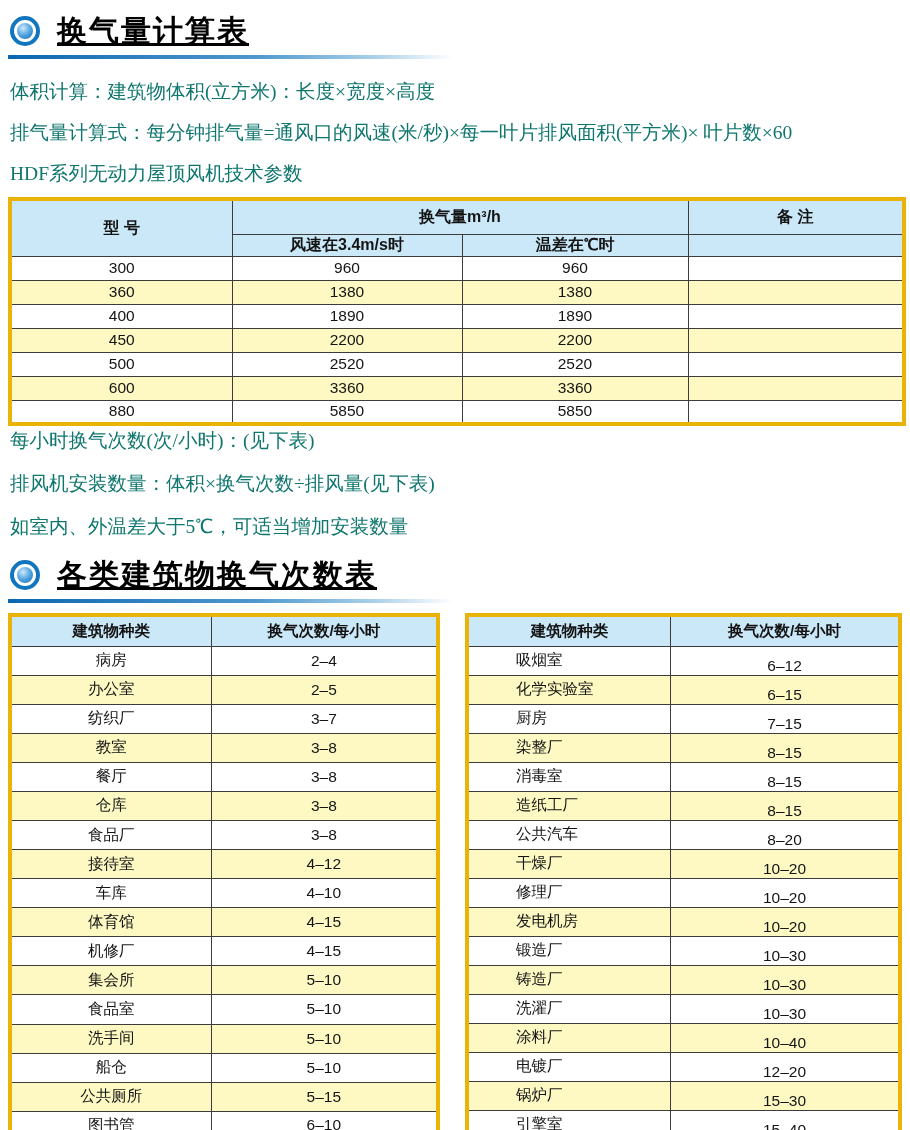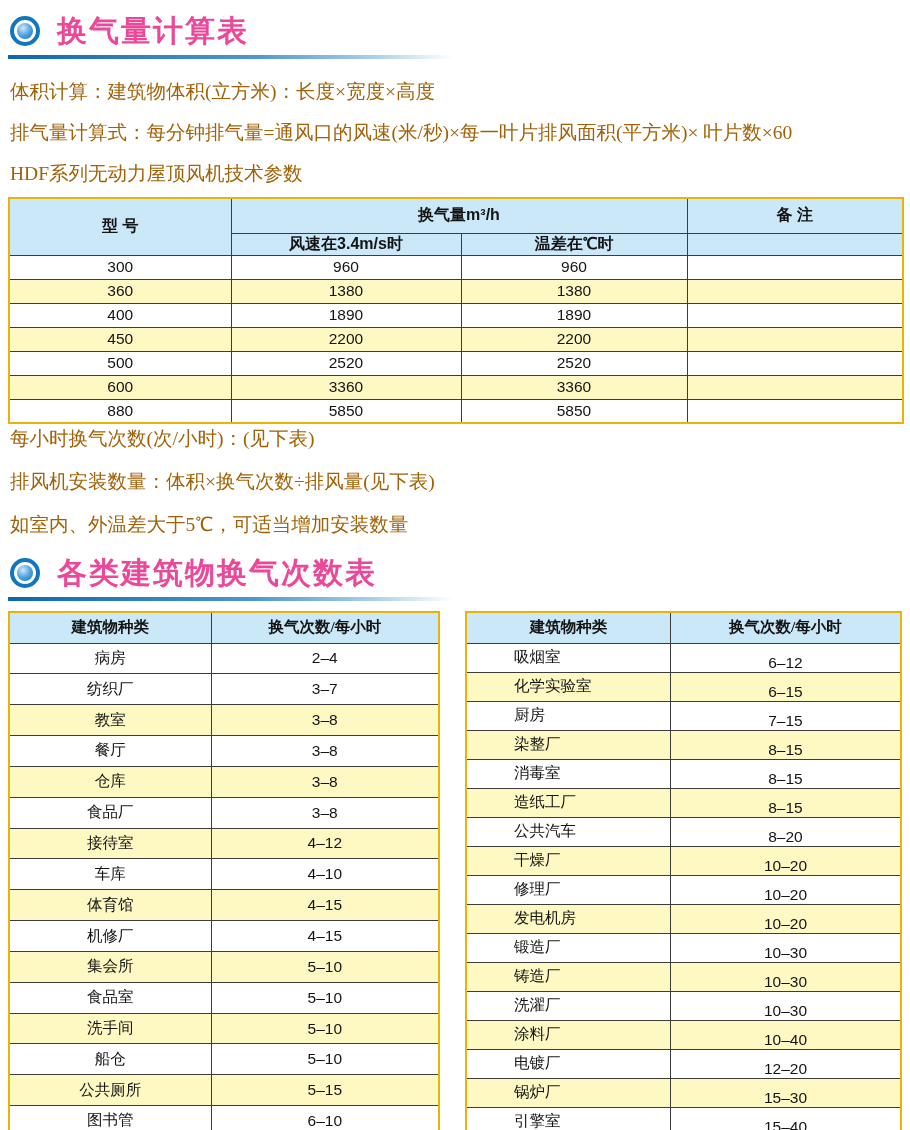--- a/index.html
+++ b/index.html
@@ -20,67 +20,68 @@
     width:30px; height:30px; border-radius:50%;
     border:4px solid #1176bd;
     display:flex; align-items:center; justify-content:center;
     flex:0 0 auto;
   }
   .bullseye-core {
     width:16px; height:16px; border-radius:50%;
     background:radial-gradient(circle at 38% 32%, #cfe9ff 0%, #5aa9e2 45%, #0d6cb5 100%);
   }
   .sec-title {
-    font-size:30px; font-weight:bold; color:#ec4899;
+    font-size:30px; font-weight:bold; color:#000000;
     letter-spacing:2px; line-height:38px;
     font-family:"Liberation Sans", sans-serif;
+    text-decoration:underline;
   }
   .sec-underline {
     height:4px; width:445px; margin-top:5px;
     background:linear-gradient(to right, #0c67b0 0%, #4d97cd 55%, #a9cfe9 82%, rgba(255,255,255,0) 100%);
   }
 
   
   .para {
     font-family:"Liberation Serif", serif;
-    font-size:19.5px; line-height:26px; color:#a16207;
+    font-size:19.5px; line-height:26px; color:#0f766e;
     margin-left:2px;
   }
   .p-top { margin-top:20px; }
   .p-mid { margin-top:15px; }
 
   
   table { border-collapse:collapse; table-layout:fixed; }
   th, td {
     border:1.5px solid #3c3c3c;
     text-align:center; vertical-align:middle;
     font-family:"Liberation Sans", sans-serif;
     color:#141414; font-weight:normal;
     overflow:hidden; white-space:nowrap;
   }
-  table { border:2px solid #eab308; }
+  table { border:4px solid #eab308; }
   .blue  { background:#cbe8f9; }
   tr.alt { background:#fef9c3; }
 
   
   .tbl-spec { width:894px; margin-top:10px; }
   .tbl-spec th { font-size:16px; font-weight:bold; }
   .tbl-spec td { font-size:15.5px; height:24px; }
   .row-h1 th { height:35px; }
   .row-h2 th { height:19px; }
   .col-model  { width:222px; }
   .col-wind   { width:230px; }
   .col-temp   { width:226px; }
   .col-remark { width:216px; }
 
   
   .tables-wrap { display:flex; gap:25px; margin-top:10px; }
   .tbl-building { width:435px; }
   .tbl-building.right { width:440px; }
-  .tbl-building th { height:31px; font-size:15.5px; font-weight:bold;font-family:Liberation Serif, serif; }
+  .tbl-building th { height:31px; font-size:15.5px; font-weight:bold; }
   .tbl-building td { height:26.3px; font-size:15.5px; }
   .tbl-building .col-name  { width:47%; }
   .tbl-building .col-rate  { width:53%; }
   .tbl-building.right td:first-child { text-align:left; padding-left:47px; }
   .tbl-building.right td:nth-child(2) { padding-top:10px; }
 </style>
 </head>
 <body>
 
 <div class="page">
@@ -185,20 +186,24 @@
         <tr>
           <th class="blue">建筑物种类</th>
           <th class="blue">换气次数/每小时</th>
         </tr>
       </thead>
       <tbody>
           <tr>
             <td>病房</td>
             <td>2–4</td>
           </tr>
+          <tr class="alt">
+            <td>办公室</td>
+            <td>2–5</td>
+          </tr>
           <tr>
             <td>纺织厂</td>
             <td>3–7</td>
           </tr>
           <tr class="alt">
             <td>教室</td>
             <td>3–8</td>
           </tr>
           <tr>
             <td>餐厅</td>

